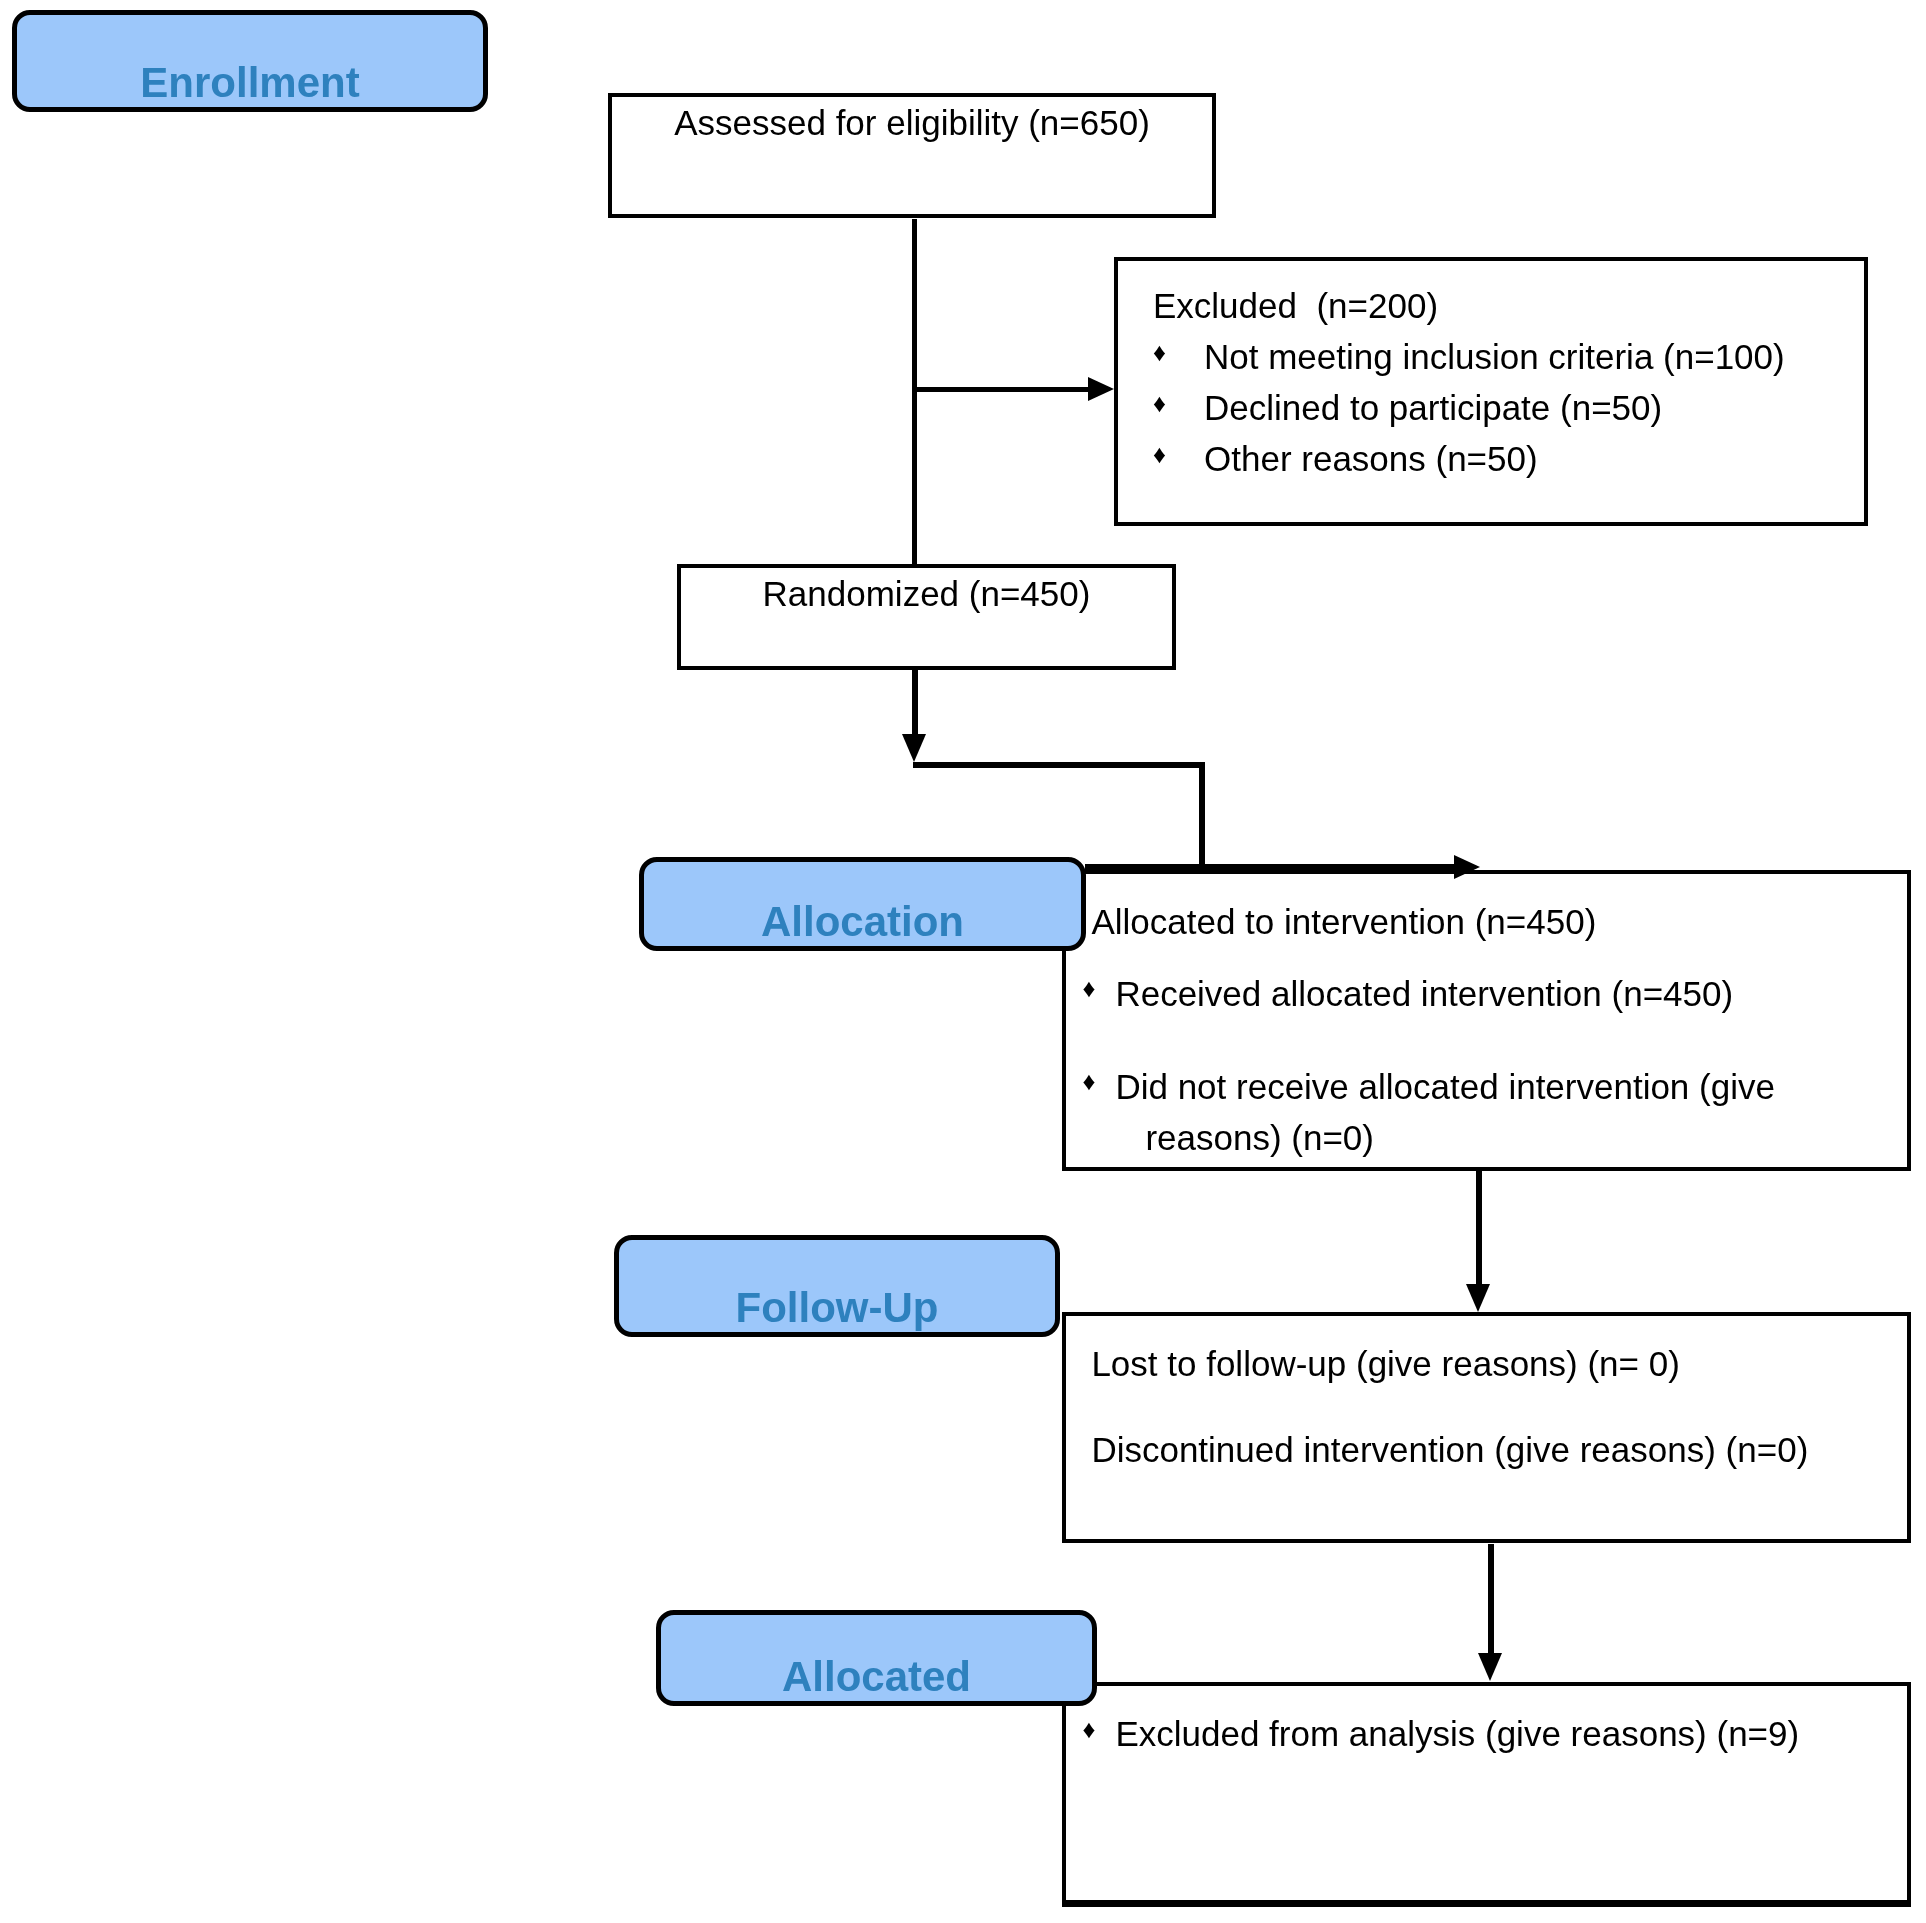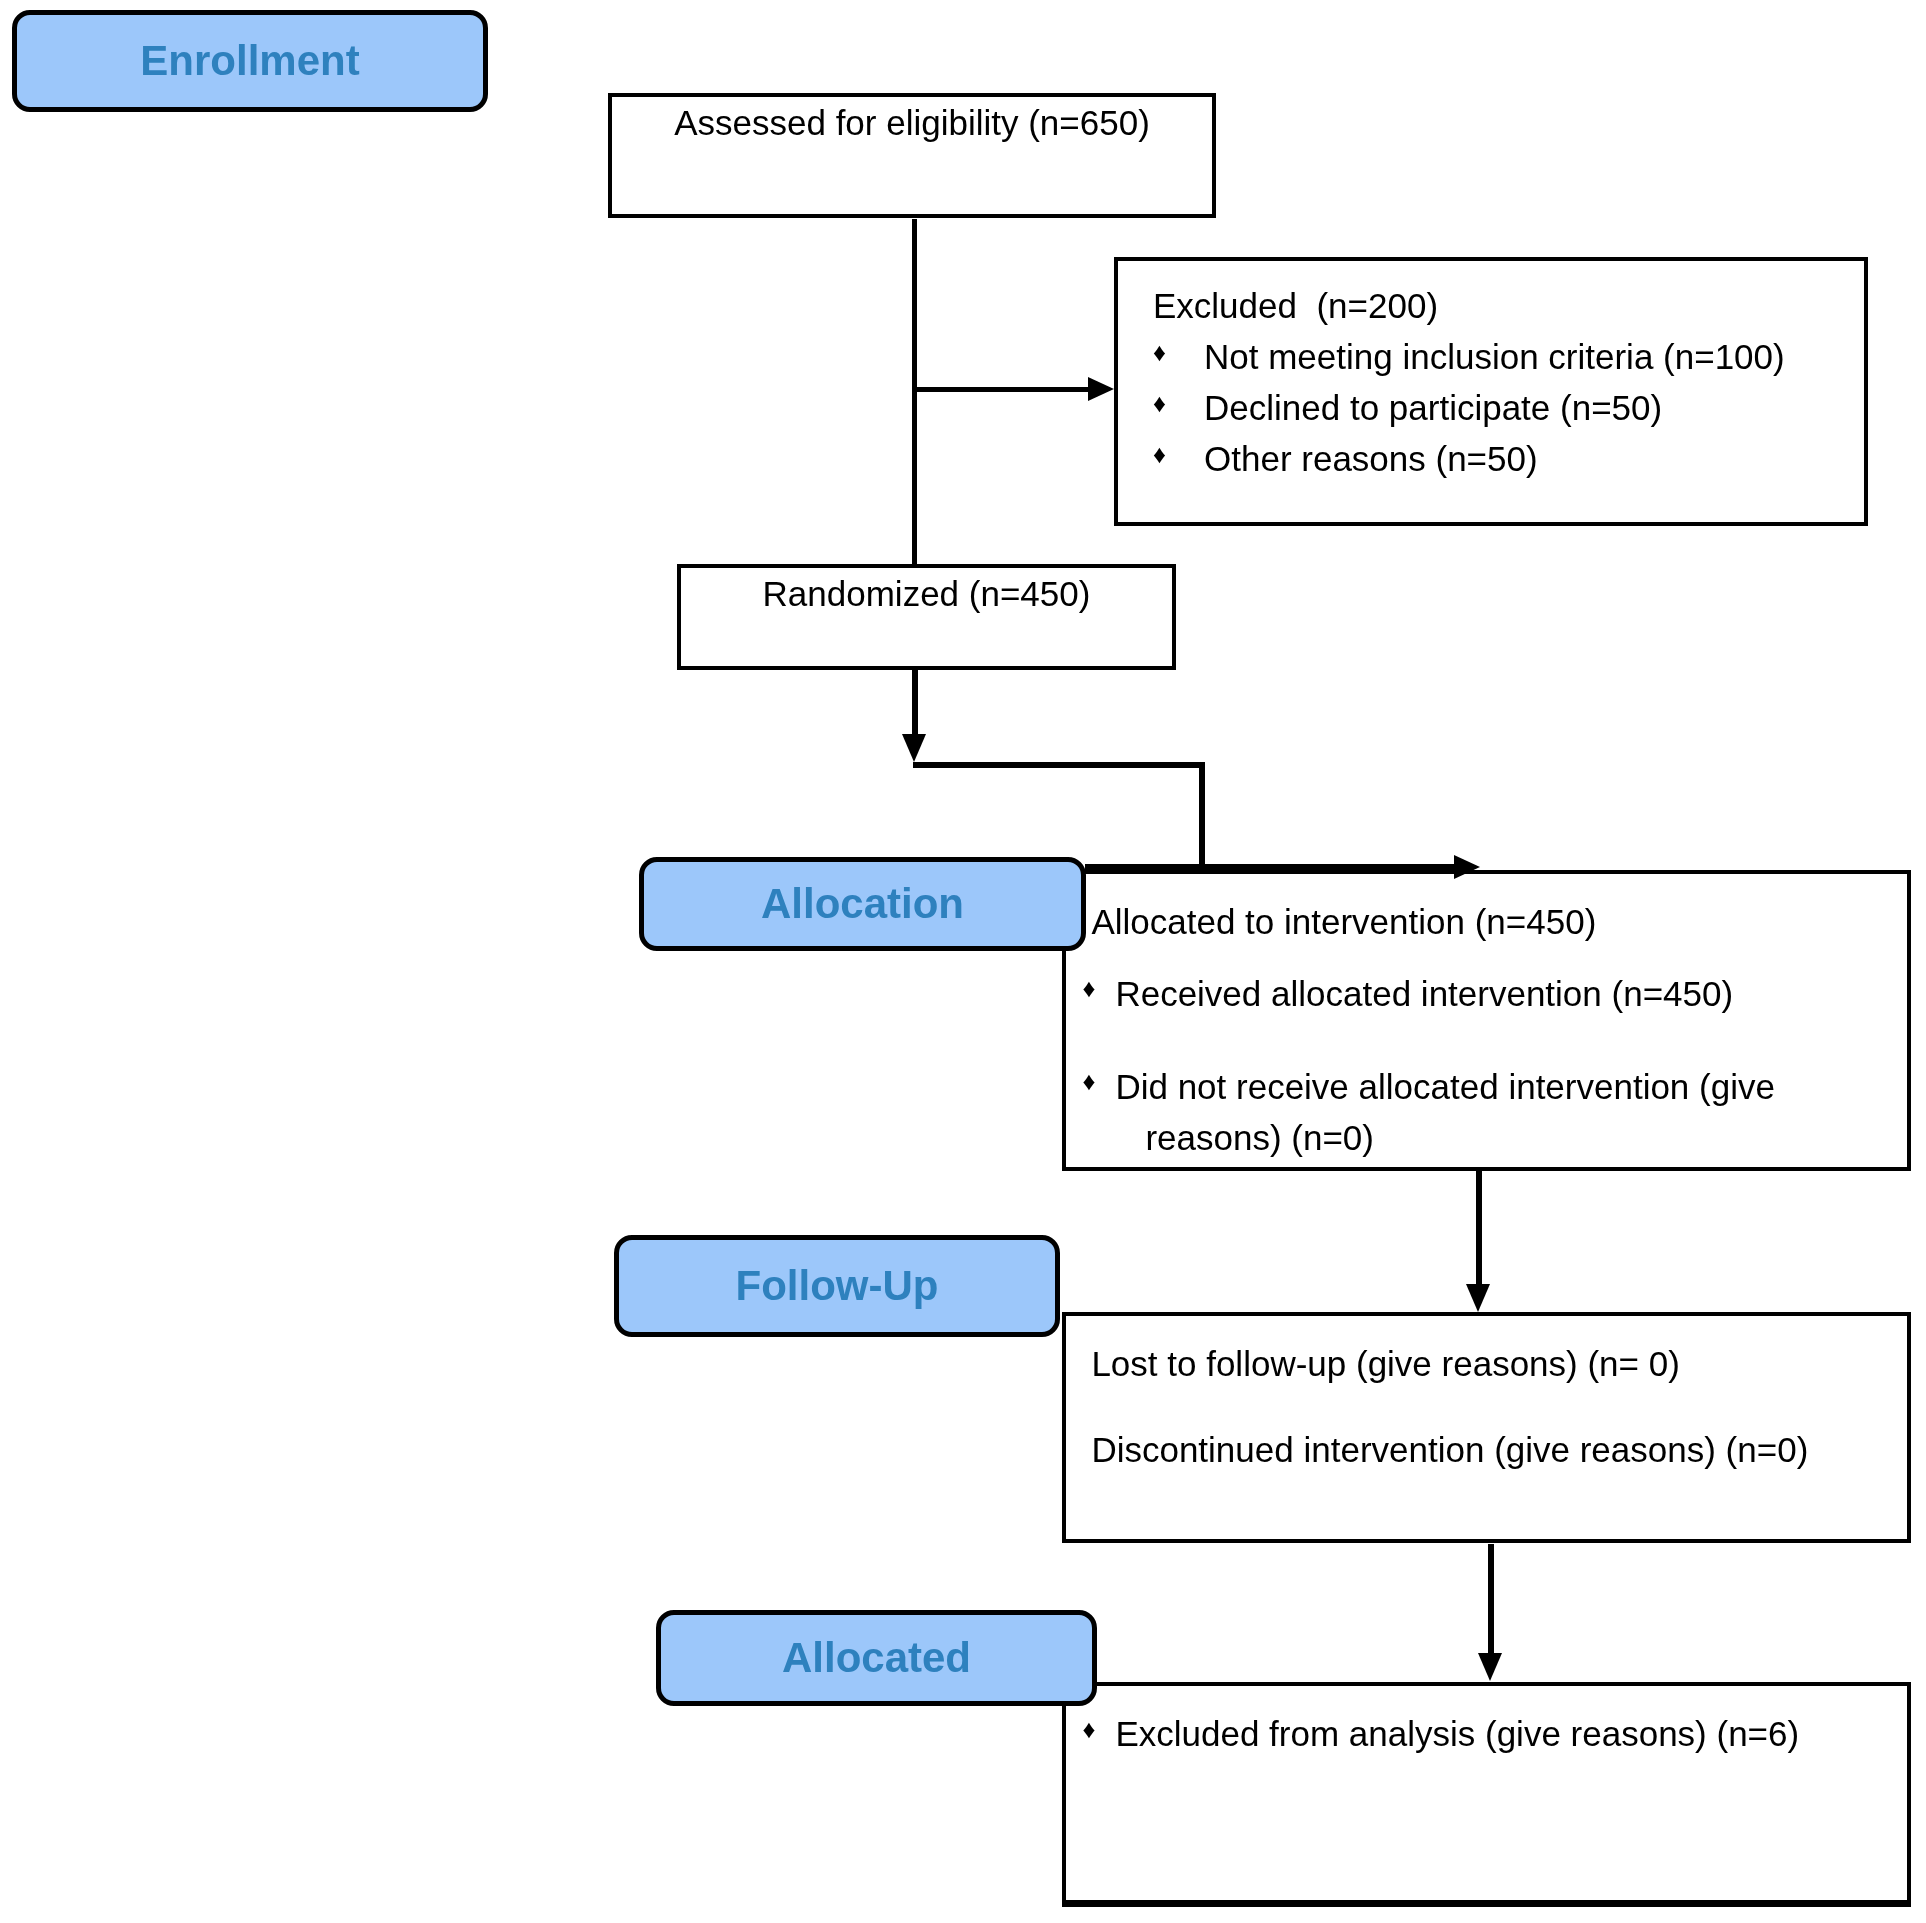--- a/index.html
+++ b/index.html
@@ -13,21 +13,21 @@
   }
 
   
   .stage-label {
     position: absolute;
     box-sizing: border-box;
     background: #9CC7FA;
     border: 5.4px solid #000000;
     border-radius: 18px;
     display: flex;
-    align-items: center;
+    align-items: flex-end;
     justify-content: center;
     font-weight: bold;
     font-size: 42px;
     color: #2E81BE;
     z-index: 5;
   }
 
   
   .flow-box {
     position: absolute;
@@ -160,21 +160,21 @@
 
   <div class="flow-box box-pad2" id="box-followup">
     <p class="fu-line1">Lost to follow-up (give reasons) (n= 0)</p>
     <p class="fu-line2">Discontinued intervention (give reasons) (n=0)</p>
   </div>
 
   <div class="flow-box box-pad2" id="box-analysed">
     <ul class="bullet-list hang-list">
       <li>
         <span class="diamond">♦</span>
-        <span class="bullet-text">Excluded from analysis (give reasons) (n=6)</span>
+        <span class="bullet-text">Excluded from analysis (give reasons) (n=9)</span>
       </li>
     </ul>
   </div>
 
   <div class="line" id="line-assessed-down"></div>
   <div class="line" id="line-branch-excluded"></div>
   <div class="arrowhead arrow-right" id="head-excluded"></div>
 
   <div class="line" id="line-randomized-down"></div>
   <div class="arrowhead arrow-down" id="head-randomized"></div>

